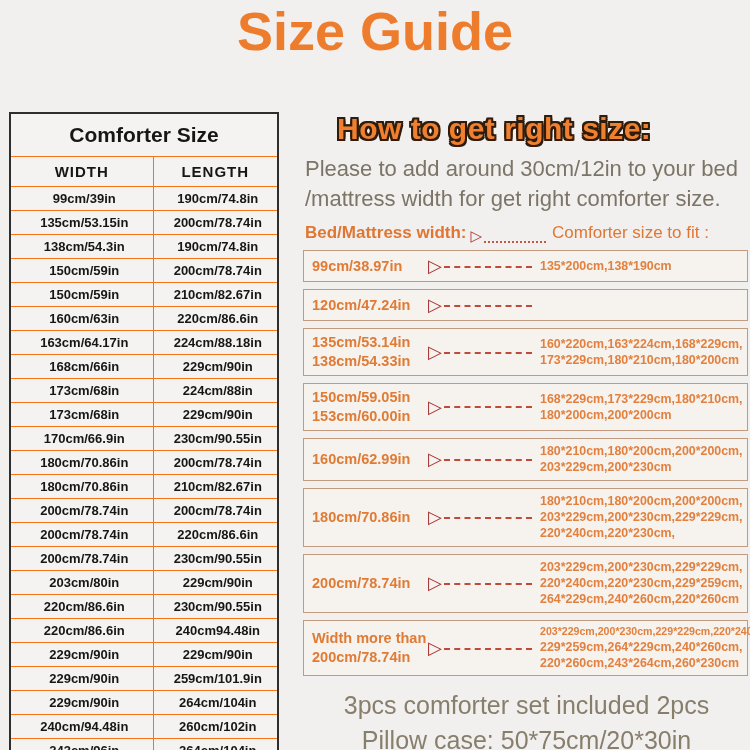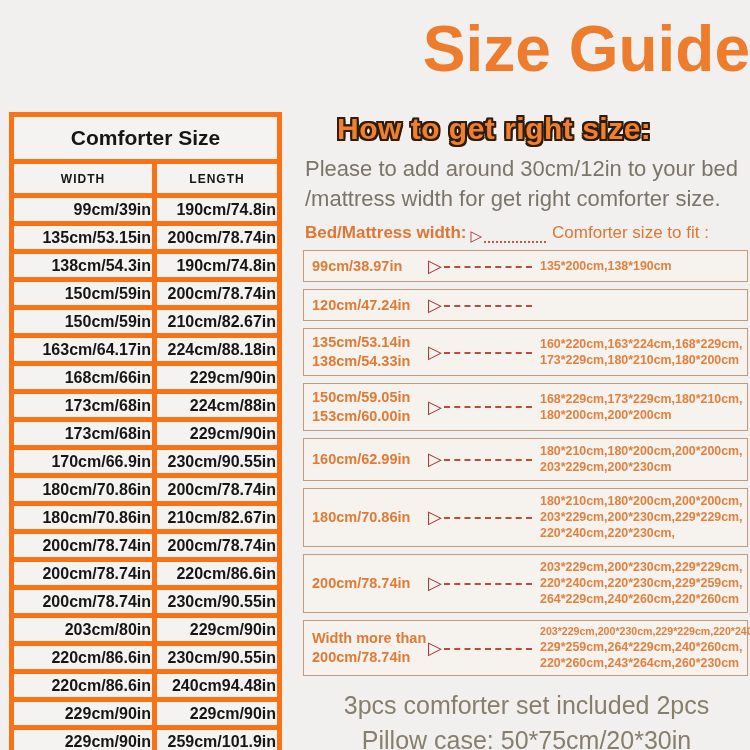--- a/index.html
+++ b/index.html
@@ -1,47 +1,47 @@
 <!DOCTYPE html>
 <html><head>
 <meta charset="utf-8">
 <style>
   html,body{margin:0;padding:0;}
   body{font-family:"Liberation Sans", sans-serif;}
   #page{position:relative;width:750px;height:750px;background:#f1f0ee;overflow:hidden;}
 
   
   .page-title{
-    position:absolute;top:12px;left:0;width:100%;
-    text-align:right;font-size:64px;font-weight:bold;color:#ee7c2d;
+    position:absolute;top:0;left:0;width:100%;
+    text-align:center;font-size:54px;font-weight:bold;color:#ee7c2d;
     letter-spacing:0px;
   }
 
   
   .size-table{
     position:absolute;left:9px;top:112px;
     width:268px;height:636px;
     border-collapse:collapse;table-layout:fixed;
     background:#f4f3f1;
     border:2px solid #2e2e2e;
   }
   .size-table td,.size-table th{
-    border:5px solid #f97316;
+    border:1px solid #f97316;
     color:#161616;
     vertical-align:middle;
     overflow:hidden;white-space:nowrap;
   }
   .size-table .t-title{
     height:40px;font-size:21px;font-weight:bold;text-align:center;
   }
   .size-table .t-colhead{
-    height:27px;font-size:12px;font-weight:bold;text-align:center;letter-spacing:1px;
+    height:27px;font-size:15px;font-weight:bold;text-align:center;letter-spacing:1px;
   }
   .size-table .t-cell{
-    height:21px;font-size:16px;font-weight:bold;text-align:right;padding-left:6px;
+    height:21px;font-size:13px;font-weight:bold;text-align:center;padding-left:6px;
   }
 
   
   .right-col{position:absolute;left:303px;top:110px;width:445px;}
 
   .howto-heading{
     font-size:30px;font-weight:bold;color:#ef8030;letter-spacing:0.5px;
     text-shadow:
       -2px -2px 0 #2f1c0b, 2px -2px 0 #2f1c0b,
       -2px  2px 0 #2f1c0b, 2px  2px 0 #2f1c0b,
@@ -123,20 +123,24 @@
         </tr>
     <tr>
           <td class="t-cell">150cm/59in</td>
           <td class="t-cell">200cm/78.74in</td>
         </tr>
     <tr>
           <td class="t-cell">150cm/59in</td>
           <td class="t-cell">210cm/82.67in</td>
         </tr>
     <tr>
+          <td class="t-cell">160cm/63in</td>
+          <td class="t-cell">220cm/86.6in</td>
+        </tr>
+    <tr>
           <td class="t-cell">163cm/64.17in</td>
           <td class="t-cell">224cm/88.18in</td>
         </tr>
     <tr>
           <td class="t-cell">168cm/66in</td>
           <td class="t-cell">229cm/90in</td>
         </tr>
     <tr>
           <td class="t-cell">173cm/68in</td>
           <td class="t-cell">224cm/88in</td>

